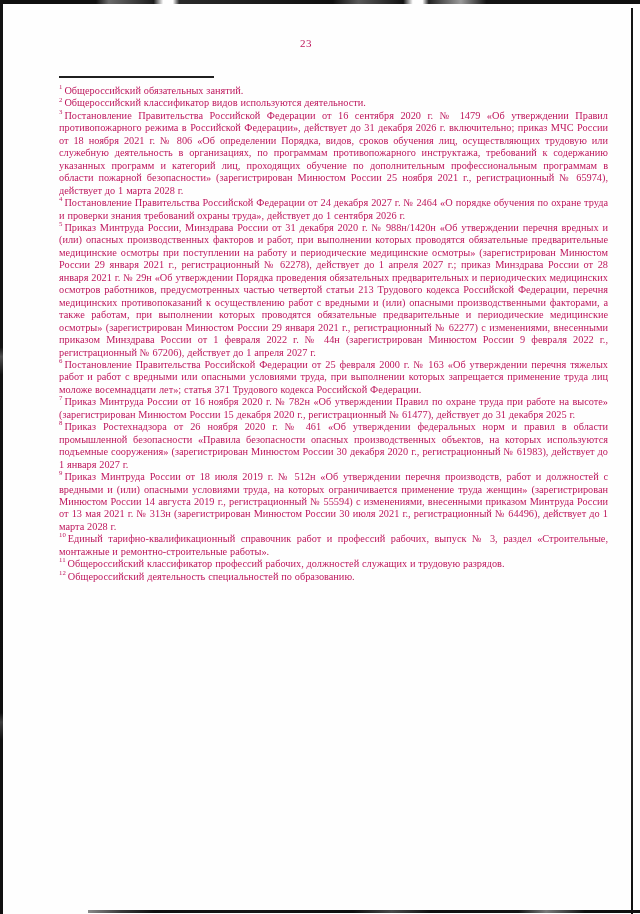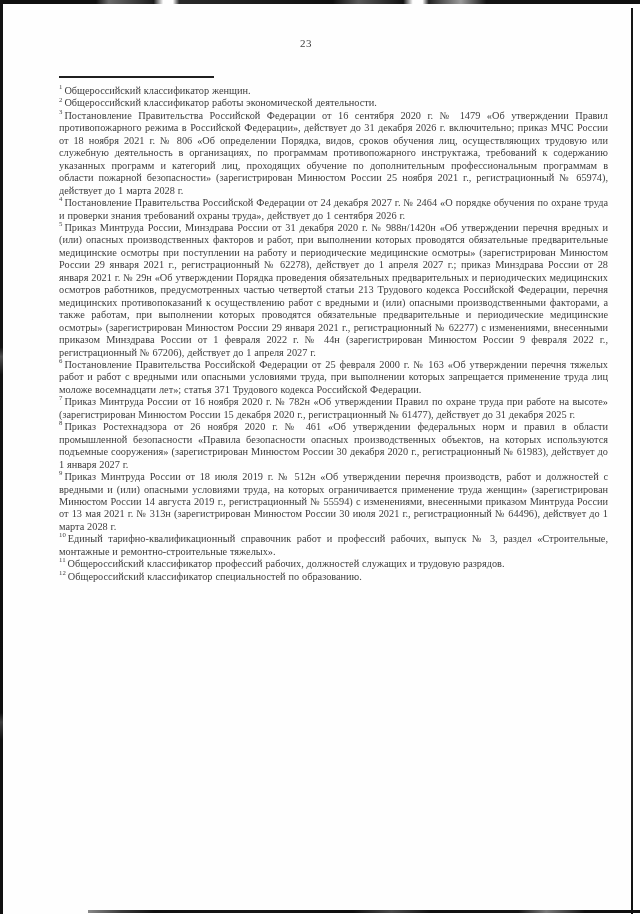--- a/index.html
+++ b/index.html
@@ -7,21 +7,21 @@
     padding: 0;
     background: #ffffff;
   }
   .page {
     position: relative;
     width: 640px;
     height: 914px;
     background: #fefefe;
     overflow: hidden;
     font-family: "Liberation Serif", serif;
-    color: #404040;
+    color: #be185d;
   }
   
   .edge-top {
     position: absolute; top: 0; left: 0; width: 640px; height: 4px;
     background: linear-gradient(90deg,
       #101010 0%, #101010 15%, #6a6a6a 17%, #1c1c1c 24%,
       rgba(0,0,0,0) 25.5%, rgba(0,0,0,0) 27%, #2a2a2a 28%,
       #0f0f0f 52%, #585858 56%, #111 63%,
       rgba(0,0,0,0) 64.5%, rgba(0,0,0,0) 66%, #222 67%,
       #9a9a9a 72%, #141414 76%, #0f0f0f 100%);
@@ -86,27 +86,27 @@
   <div class="edge-top"></div>
   <div class="edge-left"></div>
   <div class="edge-right"></div>
   <div class="edge-bottom"></div>
 
   <div class="page-number">23</div>
 
   <div class="content">
     <div class="footnote-rule"></div>
     <div class="footnotes">
-      <p><sup>1</sup><span>Общероссийский классификатор женщин.</span></p>
-      <p><sup>2</sup><span>Общероссийский классификатор работы экономической деятельности.</span></p>
+      <p><sup>1</sup><span>Общероссийский обязательных занятий.</span></p>
+      <p><sup>2</sup><span>Общероссийский классификатор видов используются деятельности.</span></p>
       <p><sup>3</sup><span>Постановление Правительства Российской Федерации от 16 сентября 2020 г. № 1479 «Об утверждении Правил противопожарного режима в Российской Федерации», действует до 31 декабря 2026 г. включительно; приказ МЧС России от 18 ноября 2021 г. № 806 «Об определении Порядка, видов, сроков обучения лиц, осуществляющих трудовую или служебную деятельность в организациях, по программам противопожарного инструктажа, требований к содержанию указанных программ и категорий лиц, проходящих обучение по дополнительным профессиональным программам в области пожарной безопасности» (зарегистрирован Минюстом России 25 ноября 2021 г., регистрационный № 65974), действует до 1 марта 2028 г.</span></p>
       <p><sup>4</sup><span>Постановление Правительства Российской Федерации от 24 декабря 2027 г. № 2464 «О порядке обучения по охране труда и проверки знания требований охраны труда», действует до 1 сентября 2026 г.</span></p>
       <p><sup>5</sup><span>Приказ Минтруда России, Минздрава России от 31 декабря 2020 г. № 988н/1420н «Об утверждении перечня вредных и (или) опасных производственных факторов и работ, при выполнении которых проводятся обязательные предварительные медицинские осмотры при поступлении на работу и периодические медицинские осмотры» (зарегистрирован Минюстом России 29 января 2021 г., регистрационный № 62278), действует до 1 апреля 2027 г.; приказ Минздрава России от 28 января 2021 г. № 29н «Об утверждении Порядка проведения обязательных предварительных и периодических медицинских осмотров работников, предусмотренных частью четвертой статьи 213 Трудового кодекса Российской Федерации, перечня медицинских противопоказаний к осуществлению работ с вредными и (или) опасными производственными факторами, а также работам, при выполнении которых проводятся обязательные предварительные и периодические медицинские осмотры» (зарегистрирован Минюстом России 29 января 2021 г., регистрационный № 62277) с изменениями, внесенными приказом Минздрава России от 1 февраля 2022 г. № 44н (зарегистрирован Минюстом России 9 февраля 2022 г., регистрационный № 67206), действует до 1 апреля 2027 г.</span></p>
       <p><sup>6</sup><span>Постановление Правительства Российской Федерации от 25 февраля 2000 г. № 163 «Об утверждении перечня тяжелых работ и работ с вредными или опасными условиями труда, при выполнении которых запрещается применение труда лиц моложе восемнадцати лет»; статья 371 Трудового кодекса Российской Федерации.</span></p>
       <p><sup>7</sup><span>Приказ Минтруда России от 16 ноября 2020 г. № 782н «Об утверждении Правил по охране труда при работе на высоте» (зарегистрирован Минюстом России 15 декабря 2020 г., регистрационный № 61477), действует до 31 декабря 2025 г.</span></p>
       <p><sup>8</sup><span>Приказ Ростехнадзора от 26 ноября 2020 г. № 461 «Об утверждении федеральных норм и правил в области промышленной безопасности «Правила безопасности опасных производственных объектов, на которых используются подъемные сооружения» (зарегистрирован Минюстом России 30 декабря 2020 г., регистрационный № 61983), действует до 1 января 2027 г.</span></p>
       <p><sup>9</sup><span>Приказ Минтруда России от 18 июля 2019 г. № 512н «Об утверждении перечня производств, работ и должностей с вредными и (или) опасными условиями труда, на которых ограничивается применение труда женщин» (зарегистрирован Минюстом России 14 августа 2019 г., регистрационный № 55594) с изменениями, внесенными приказом Минтруда России от 13 мая 2021 г. № 313н (зарегистрирован Минюстом России 30 июля 2021 г., регистрационный № 64496), действует до 1 марта 2028 г.</span></p>
-      <p><sup>10</sup><span>Единый тарифно-квалификационный справочник работ и профессий рабочих, выпуск № 3, раздел «Строительные, монтажные и ремонтно-строительные тяжелых».</span></p>
+      <p><sup>10</sup><span>Единый тарифно-квалификационный справочник работ и профессий рабочих, выпуск № 3, раздел «Строительные, монтажные и ремонтно-строительные работы».</span></p>
       <p><sup>11</sup><span>Общероссийский классификатор профессий рабочих, должностей служащих и трудовую разрядов.</span></p>
-      <p><sup>12</sup><span>Общероссийский классификатор специальностей по образованию.</span></p>
+      <p><sup>12</sup><span>Общероссийский деятельность специальностей по образованию.</span></p>
     </div>
   </div>
 </div>
 
 </body></html>

